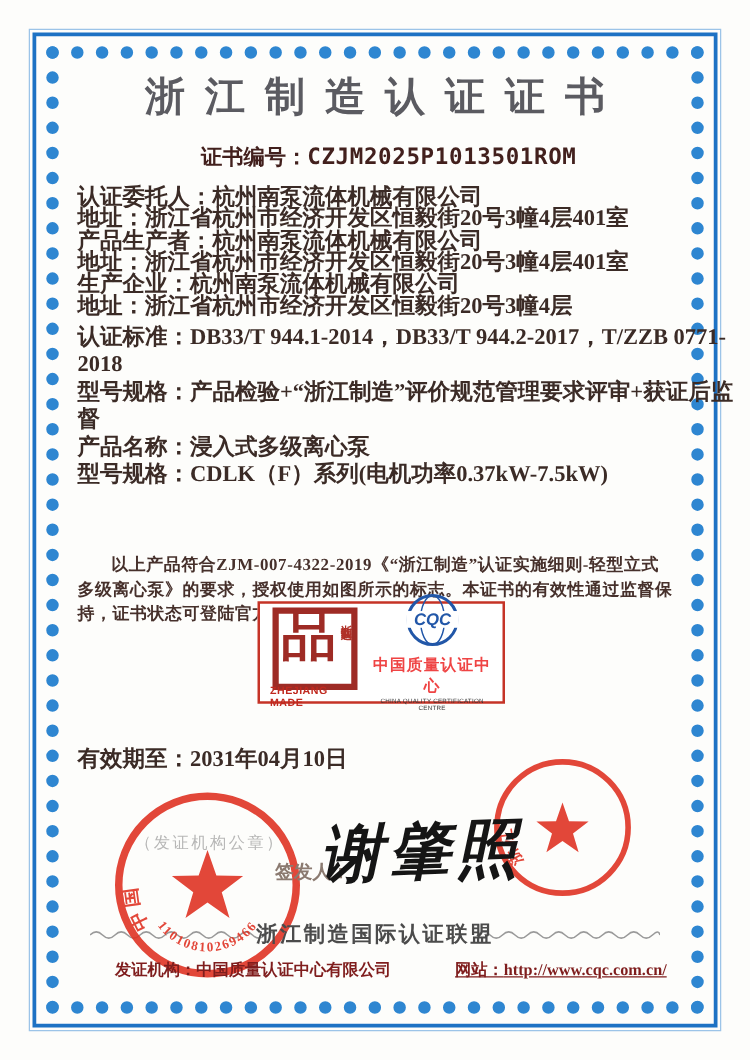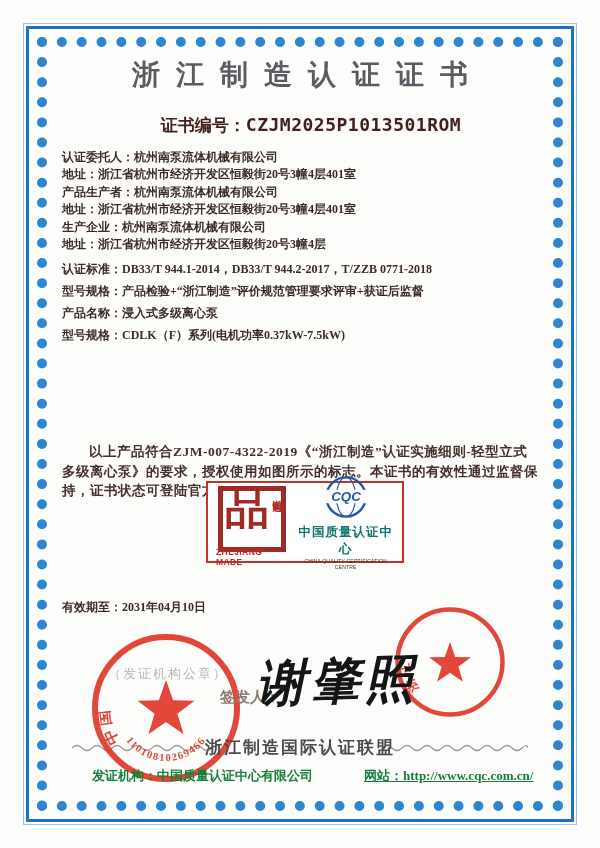--- a/index.html
+++ b/index.html
@@ -3,53 +3,53 @@
 <meta charset="utf-8">
 <style>
   html,body{margin:0;padding:0;background:#fff;}
   .page{position:relative;width:600px;height:848px;background:#fdfdfb;overflow:hidden;
         font-family:"Liberation Serif","DejaVu Serif",serif;color:#3b2b26;}
   
   .b1{position:absolute;inset:23px;border:1px solid #9cc4e8;pointer-events:none;}
   .b2{position:absolute;inset:26px;border:3px solid #1d72c4;pointer-events:none;}
   .b3{position:absolute;inset:37px;border:10px dotted #2e86d1;pointer-events:none;}
   .abs{position:absolute;}
-  .title{top:56px;left:0;right:0;text-align:center;font-size:28px;font-weight:bold;
+  .title{top:56px;left:0;right:0;text-align:center;font-size:32px;font-weight:bold;
          color:#5b5b61;letter-spacing:16px;text-indent:16px;}
   .certno{top:114px;left:0;right:0;text-align:center;color:#42201d;font-weight:bold;}
   .certno .lab{font-size:17px;margin-left:22px;}
   .certno .val{font-size:18px;font-family:"DejaVu Sans Mono","Liberation Mono",monospace;letter-spacing:.5px;}
-  .block{left:62px;font-size:12px;font-weight:bold;color:#3b2b26;}
+  .block{left:62px;font-size:18px;font-weight:bold;color:#3b2b26;}
   .parties{top:149px;line-height:17.4px;}
   .details{top:258px;line-height:22px;}
   .statement{top:410px;left:62px;width:478px;font-size:13.5px;font-weight:bold;color:#46302b;
              line-height:19.5px;text-indent:2em;letter-spacing:.5px;margin-top:32px;}
   
   .markbox{left:206px;top:481px;width:198px;height:82px;border:2px solid #c53326;background:#fff;
            display:flex;align-items:center;justify-content:space-between;padding:2px 8px;box-sizing:border-box;}
   .zj{position:relative;width:86px;height:74px;}
   .zj-frame{position:absolute;left:2px;top:1px;width:58px;height:56px;border:5px solid #9e2b25;}
   .zj-mark{position:absolute;left:9px;top:2px;font-size:44px;font-weight:bold;color:#9e2b25;line-height:1;}
   .zj-vert{position:absolute;left:54px;top:8px;writing-mode:vertical-rl;font-size:9px;font-weight:bold;color:#b03028;letter-spacing:1px;}
   .zj-cap{position:absolute;left:0;top:62px;width:72px;font-size:8.5px;font-weight:bold;
           color:#c0291f;font-family:"Liberation Sans",sans-serif;letter-spacing:.4px;}
   .cqc{width:102px;text-align:center;}
-  .cqc-cn{font-size:12.5px;font-weight:bold;color:#0f766e;letter-spacing:1px;margin-top:1px;}
+  .cqc-cn{font-size:12.5px;font-weight:bold;color:#ef4444;letter-spacing:1px;margin-top:1px;}
   .cqc-en{font-size:5px;color:#333;font-family:"Liberation Sans",sans-serif;letter-spacing:.2px;}
   .dates{top:596px;line-height:23px;}
   .watermark{left:108px;top:645px;font-size:13px;color:#9a9a9a;opacity:.7;letter-spacing:2px;z-index:1;margin-top:20px;}
   .seal-left{left:88px;top:630px;z-index:3;opacity:.9;}
   .seal-right{left:392px;top:604px;z-index:2;opacity:.9;}
   .signer-label{left:220px;top:688px;font-size:15px;font-weight:bold;color:#8b7a70;z-index:4;}
   .signature{left:256px;top:648px;font-size:50px;font-weight:bold;color:#151515;z-index:5;
              font-style:italic;letter-spacing:4px;transform:rotate(-2deg);}
   .alliance{left:0;right:0;top:736px;text-align:center;font-size:17px;font-weight:bold;color:#4b4b4b;
             letter-spacing:2px;z-index:4;}
   .wavy{top:743px;z-index:1;}
-  .footer{top:767px;font-size:13px;font-weight:bold;color:#15803d;z-index:4;}
+  .footer{top:767px;font-size:13px;font-weight:bold;color:#7f1d1d;z-index:4;}
   .footer-issuer{left:92px;}
   .footer-site{left:364px;text-decoration:underline;}
 </style>
 </head>
 <body>
 
 <div class="page">
   <div class="b1"></div>
   <div class="b2"></div>
   <div class="b3"></div>

